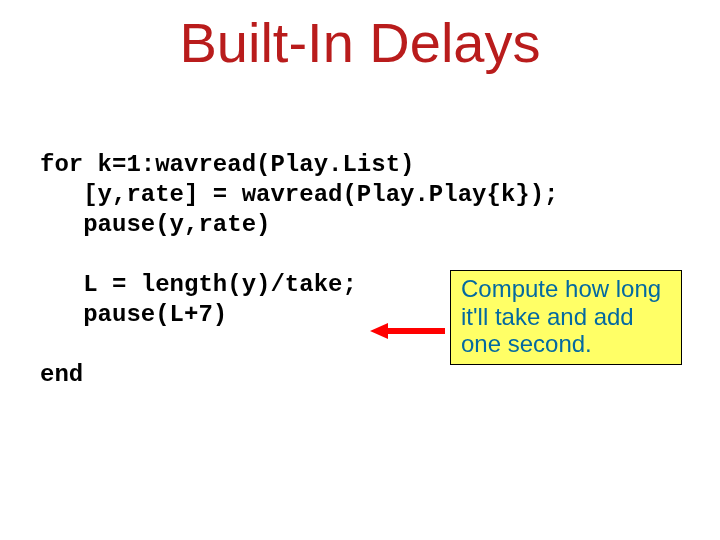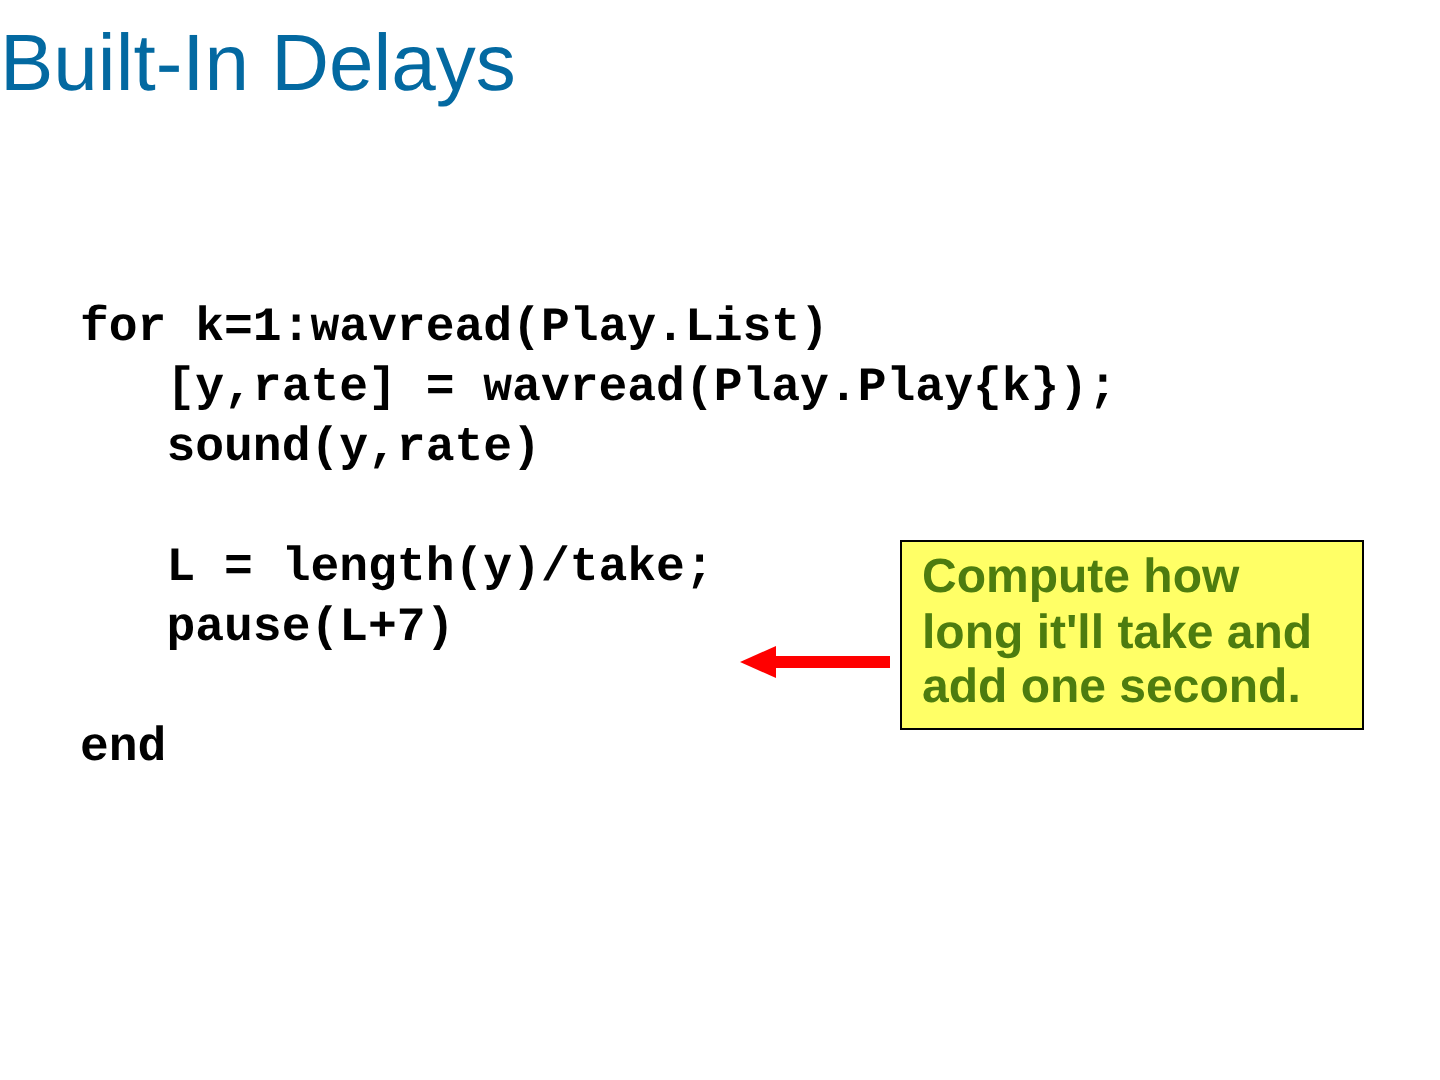--- a/index.html
+++ b/index.html
@@ -6,23 +6,23 @@
     margin: 0;
     padding: 0;
     width: 720px;
     height: 540px;
     background: #ffffff;
     font-family: "Comic Sans MS", cursive, sans-serif;
     position: relative;
     overflow: hidden;
   }
   .title {
-    text-align: left;
-    font-size: 40px;
-    color: #0369a1;
+    text-align: center;
+    font-size: 56px;
+    color: #b91c1c;
     margin-top: 10px;
     font-weight: normal;
   }
   .code-block {
     font-family: "Courier New", Courier, monospace;
     font-size: 24px;
     font-weight: bold;
     color: #000;
     white-space: pre;
     position: absolute;
@@ -33,23 +33,23 @@
   .callout {
     position: absolute;
     left: 450px;
     top: 270px;
     width: 210px;
     background: #ffff66;
     border: 1px solid #000;
     padding: 4px 10px 6px 10px;
     font-family: "Comic Sans MS", cursive, sans-serif;
     font-size: 24px;
-    font-weight: bold;
+    font-weight: normal;
     line-height: 1.15;
-    color: #4d7c0f;
+    color: #0369a1;
   }
   .arrow {
     position: absolute;
     left: 370px;
     top: 323px;
     width: 75px;
     height: 16px;
   }
   .arrow-line {
     position: absolute;
@@ -70,21 +70,21 @@
     border-right: 18px solid #ff0000;
   }
 </style>
 </head>
 <body>
 
 <div class="title">Built-In Delays</div>
 
 <div class="code-block"><span>for k=1:wavread(Play.List)</span>
 <span>   [y,rate] = wavread(Play.Play{k});</span>
-<span>   sound(y,rate)</span>
+<span>   pause(y,rate)</span>
 <span></span>
 <span>   L = length(y)/take;</span>
 <span>   pause(L+7)</span>
 <span></span>
 <span>end</span></div>
 
 <div class="arrow">
   <div class="arrow-line"></div>
   <div class="arrow-head"></div>
 </div>

